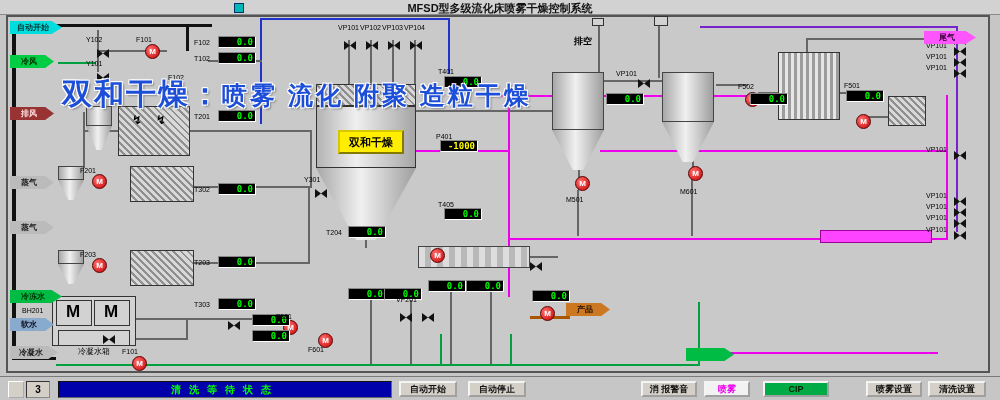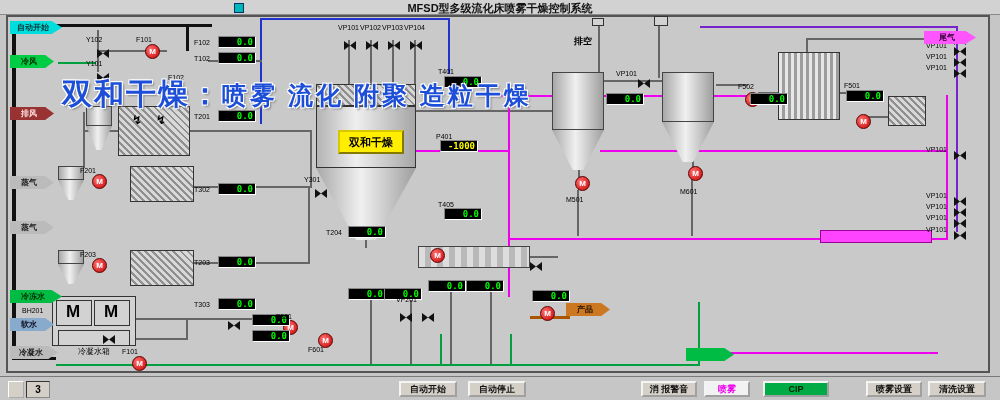--- a/index.html
+++ b/index.html
@@ -342,14 +342,15 @@
 </div>
 
 <div id="titlebar">
   <span class="mini"></span>
   <span class="ttl">MFSD型多级流化床喷雾干燥控制系统</span>
 </div>
 
 <div id="statusbar">
   <span id="pgicon"></span>
   <span id="pgbox">3</span>
+  <span id="statusmsg">清洗等待状态</span>
   <span id="btns"><div class="btn " style="left: 399px; width: 58px;">自动开始</div><div class="btn " style="left: 468px; width: 58px;">自动停止</div><div class="btn " style="left: 641px; width: 56px;">消 报警音</div><div class="btn spray" style="left: 704px; width: 46px;">喷雾</div><div class="btn cip" style="left: 763px; width: 66px;">CIP</div><div class="btn " style="left: 866px; width: 56px;">喷雾设置</div><div class="btn " style="left: 928px; width: 58px;">清洗设置</div></span>
 </div>
 
 </body></html>

